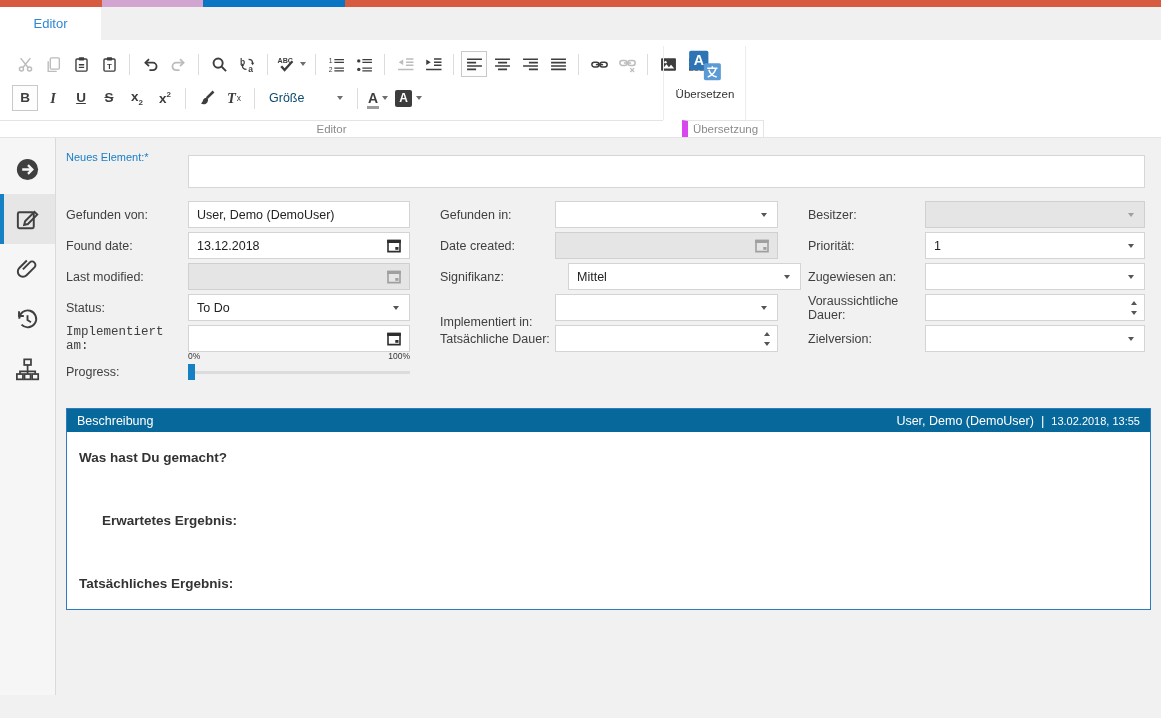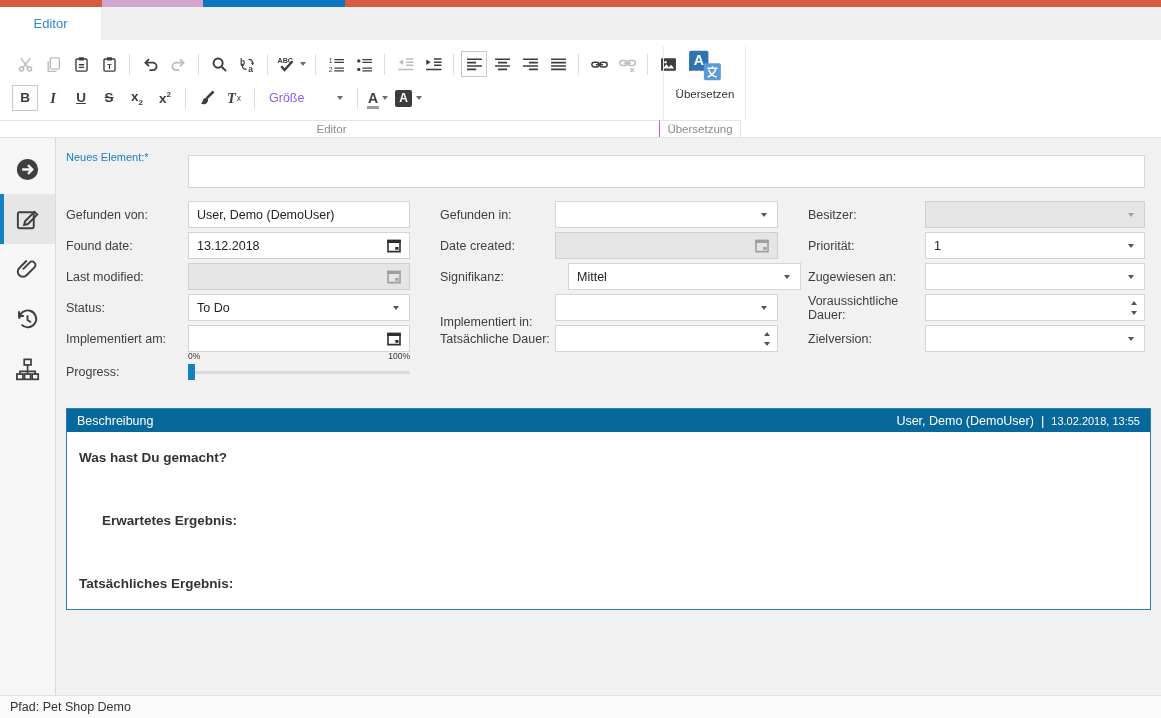--- a/index.html
+++ b/index.html
@@ -24,21 +24,21 @@
   .tbtn.selected{border-color:#c9c9c9;background:#fdfdfd;}
   .tsep{width:1px;height:21px;background:#dcdcdc;margin:0 5px;flex:none;}
   .tri{width:0;height:0;border-left:3.5px solid transparent;border-right:3.5px solid transparent;border-top:4px solid #6e6e6e;margin-left:4px;}
   .g{font-weight:bold;font-size:13.5px;line-height:1;}
   .gi{font-style:italic;font-family:"Liberation Serif","DejaVu Serif",serif;font-size:14.5px;}
   .gu{text-decoration:underline;}
   .gs{text-decoration:line-through;}
   .g sub,.g sup{font-size:8px;}
   .gsub{font-size:8.5px;margin-left:1px;}
   .size-dd{width:88px;justify-content:flex-start;padding:0 6px;border-color:transparent;}
-  .dd-label{font-size:12.5px;color:#8b5cf6;flex:1;text-align:left;}
+  .dd-label{font-size:12.5px;color:#0c4a6e;flex:1;text-align:left;}
   .colA{position:relative;display:inline-block;line-height:1;}
   .colA-ch{font-weight:bold;font-size:14px;color:#3d3d3d;}
   .colA-bar{position:absolute;left:-1px;right:-1px;bottom:-4px;height:3px;background:#9c9c9c;}
   .bgA{display:inline-flex;width:17px;height:17px;background:#3d3d3d;color:#fff;font-weight:bold;font-size:12px;
        align-items:center;justify-content:center;border-radius:2px;}
   .rgroup-label{position:absolute;bottom:0;height:17px;border-top:1px solid #e4e4e4;color:#8b8b8b;font-size:11.5px;
        display:flex;align-items:center;justify-content:center;box-sizing:border-box;}
   .vline{position:absolute;top:6px;bottom:17px;width:1px;background:#ececec;}
   .translate-btn{position:absolute;left:666px;top:6px;width:78px;height:74px;display:flex;flex-direction:column;
        align-items:center;justify-content:flex-start;gap:4px;color:#333;font-size:11.5px;padding-top:4px;box-sizing:border-box;}
@@ -336,21 +336,21 @@
           <g stroke="#fff" stroke-width="1.3" fill="none">
             <path d="M17 16h9M21.5 14.2v1.8"></path>
             <path d="M24.8 16c-1.4 4.2-4.4 6.7-7.4 7.7"></path>
             <path d="M18.4 17.3c1 3.4 4 5.8 7 6.4"></path>
           </g>
         </svg>
       </span>
       <span>Übersetzen</span>
     </div>
     <div class="rgroup-label" style="left:0;width:663px">Editor</div>
-    <div class="rgroup-label" style="left:659px;width:82px;border-left:1px solid #d946ef;border-right:1px solid #e4e4e4">Übersetzung</div>
+    <div class="rgroup-label" style="left:682px;width:82px;border-left:6px solid #d946ef;border-right:1px solid #e4e4e4">Übersetzung</div>
   </div>
 
   <div class="sidebar">
       <div class="side-item">
         <svg width="27" height="27" viewBox="0 0 28 28">
           <circle cx="14" cy="14" r="11" fill="currentColor"></circle>
           <g stroke="#f6f6f6" stroke-width="2.4" fill="none">
             <path d="M8.5 14h10M14.5 9.5 19 14l-4.5 4.5"></path>
           </g>
         </svg>
@@ -415,21 +415,21 @@
           <path d="M2 2.6h12v11H2z" fill="none" stroke="currentColor" stroke-width="1.6"></path>
           <path d="M1.2 1.8h13.6v3.2H1.2z" fill="currentColor"></path>
           <rect x="9.3" y="9" width="3.2" height="2.8" fill="currentColor"></rect>
         </svg>
       </div>
       <div class="flabel" style="left: 66px; top: 294px; width: 118px;">Status:</div>
       <div class="finput" style="left: 188px; top: 294px; width: 222px;">
         <span class="fval">To Do</span>
         <span class="dcaret"></span>
       </div>
-      <div class="flabel" style="left: 66px; top: 325px; width: 118px;">Implementiert am:</div>
+      <div class="flabel" style="left: 66px; top: 325px; width: 118px; font-family: Liberation Mono, monospace;">Implementiert am:</div>
       <div class="finput" style="left: 188px; top: 325px; width: 222px;">
         <span class="fval"></span>
         <svg class="cal" width="16" height="16" viewBox="0 0 16 16">
           <path d="M2 2.6h12v11H2z" fill="none" stroke="currentColor" stroke-width="1.6"></path>
           <path d="M1.2 1.8h13.6v3.2H1.2z" fill="currentColor"></path>
           <rect x="9.3" y="9" width="3.2" height="2.8" fill="currentColor"></rect>
         </svg>
       </div>
       <div class="flabel" style="left: 66px; top: 358px; width: 118px;">Progress:</div>
       <div class="slider-minmax">
@@ -508,16 +508,13 @@
         <span class="desc-sep">|</span>
         <span class="desc-time">13.02.2018, 13:55</span>
       </span>
     </div>
     <div class="desc-body" id="desc-body"></div>
   <div class="desc-line" style="top: 41px;">Was hast Du gemacht?</div>
       <div class="desc-line" style="top: 104px; margin-left: 23px;">Erwartetes Ergebnis:</div>
       <div class="desc-line" style="top: 167px;">Tatsächliches Ergebnis:</div>
     </div>
 
-  <div class="statusbar">
-    <span>Pfad: Pet Shop Demo</span>
-  </div>
 </div>
 
 </body></html>

